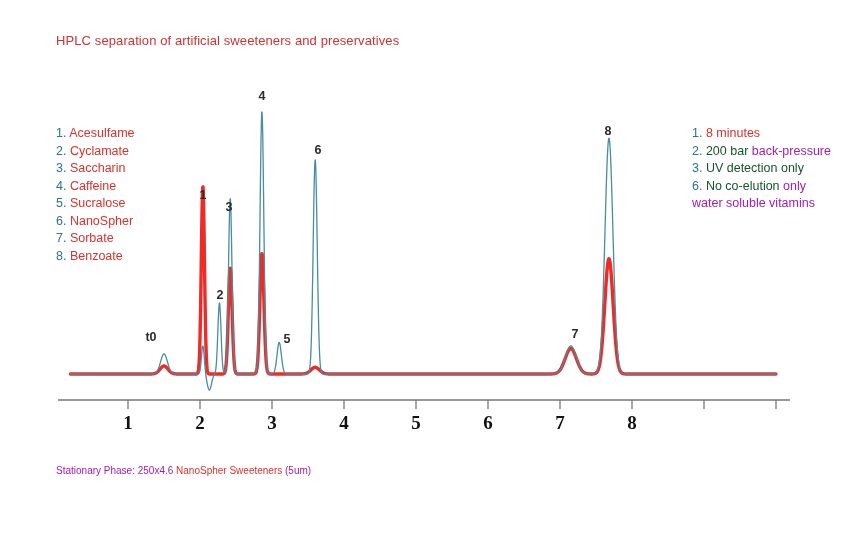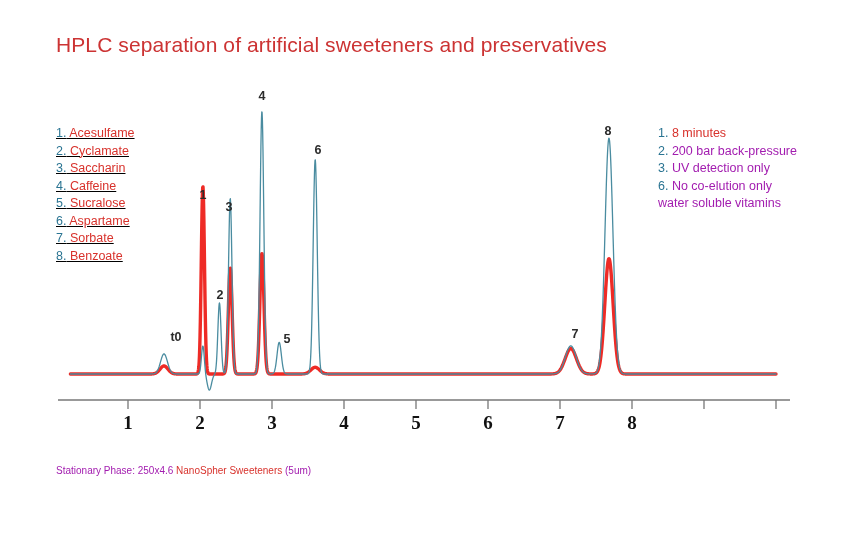--- a/index.html
+++ b/index.html
@@ -3,31 +3,31 @@
 <meta charset="utf-8">
 <style>
   html,body{margin:0;padding:0;background:#ffffff;}
   body{
     width:847px;height:551px;position:relative;overflow:hidden;
     font-family:"Liberation Sans", sans-serif;
     -webkit-font-smoothing:antialiased;
   }
   #title{
     position:absolute;left:56px;top:33px;
-    font-size:21px;font-weight:400;color:#cc3333;letter-spacing:.1px;
+    font-size:13px;font-weight:400;color:#cc3333;letter-spacing:.1px;
     white-space:nowrap;
   }
   
   .legend{position:absolute;font-size:12.5px;line-height:17.5px;}
-  #legend-left{left:56px;top:125px;text-decoration:underline;}
-  #legend-right{left:658px;top:125px;}
+  #legend-left{left:56px;top:125px;}
+  #legend-right{left:692px;top:125px;}
   .legend .row{white-space:nowrap;}
   .num{color:#2a7492;}
   .seg-red{color:#d8322c;}
-  .seg-sage{color:#a21caf;}
+  .seg-sage{color:#14532d;}
   .seg-dark{color:#a21caf;}
   
   #plot{position:absolute;left:0;top:0;width:847px;height:551px;}
   
   .axis-label{
     position:absolute;font-family:"Liberation Serif", serif;
     font-size:19px;font-weight:700;color:#111111;
     transform:translateX(-50%);
   }
   
@@ -46,21 +46,21 @@
 <body>
 
 <div id="title">HPLC separation of artificial sweeteners and preservatives</div>
 
 <div class="legend" id="legend-left">
     <div class="row"><span class="num">1.</span><span class="seg-red"> Acesulfame</span></div>
     <div class="row"><span class="num">2.</span><span class="seg-red"> Cyclamate</span></div>
     <div class="row"><span class="num">3.</span><span class="seg-red"> Saccharin</span></div>
     <div class="row"><span class="num">4.</span><span class="seg-red"> Caffeine</span></div>
     <div class="row"><span class="num">5.</span><span class="seg-red"> Sucralose</span></div>
-    <div class="row"><span class="num">6.</span><span class="seg-red"> Aspartame</span></div>
+    <div class="row"><span class="num">6.</span><span class="seg-red"> NanoSpher</span></div>
     <div class="row"><span class="num">7.</span><span class="seg-red"> Sorbate</span></div>
     <div class="row"><span class="num">8.</span><span class="seg-red"> Benzoate</span></div>
   </div>
 <div class="legend" id="legend-right">
     <div class="row"><span class="num">1. </span><span class="seg-red">8 minutes</span></div>
     <div class="row"><span class="num">2. </span><span class="seg-sage">200 bar </span><span class="seg-dark">back-pressure</span></div>
     <div class="row"><span class="num">3. </span><span class="seg-sage">UV detection only</span></div>
     <div class="row"><span class="num">6. </span><span class="seg-sage">No co-elution </span><span class="seg-dark">only</span></div>
     <div class="row"><span class="seg-dark">water soluble vitamins</span></div>
   </div>
@@ -89,21 +89,21 @@
     <div class="axis-label" style="left: 128px; top: 412px;">1</div>
     <div class="axis-label" style="left: 200px; top: 412px;">2</div>
     <div class="axis-label" style="left: 272px; top: 412px;">3</div>
     <div class="axis-label" style="left: 344px; top: 412px;">4</div>
     <div class="axis-label" style="left: 416px; top: 412px;">5</div>
     <div class="axis-label" style="left: 488px; top: 412px;">6</div>
     <div class="axis-label" style="left: 560px; top: 412px;">7</div>
     <div class="axis-label" style="left: 632px; top: 412px;">8</div>
   </div>
 <div id="peak-labels">
-    <div class="peak-label" style="left: 176px; top: 330px;">t0</div>
+    <div class="peak-label" style="left: 151px; top: 330px;">t0</div>
     <div class="peak-label" style="left: 203px; top: 188px;">1</div>
     <div class="peak-label" style="left: 220px; top: 288px;">2</div>
     <div class="peak-label" style="left: 229px; top: 200px;">3</div>
     <div class="peak-label" style="left: 262px; top: 89px;">4</div>
     <div class="peak-label" style="left: 287px; top: 332px;">5</div>
     <div class="peak-label" style="left: 318px; top: 143px;">6</div>
     <div class="peak-label" style="left: 575px; top: 327px;">7</div>
     <div class="peak-label" style="left: 608px; top: 124px;">8</div>
   </div>
 

